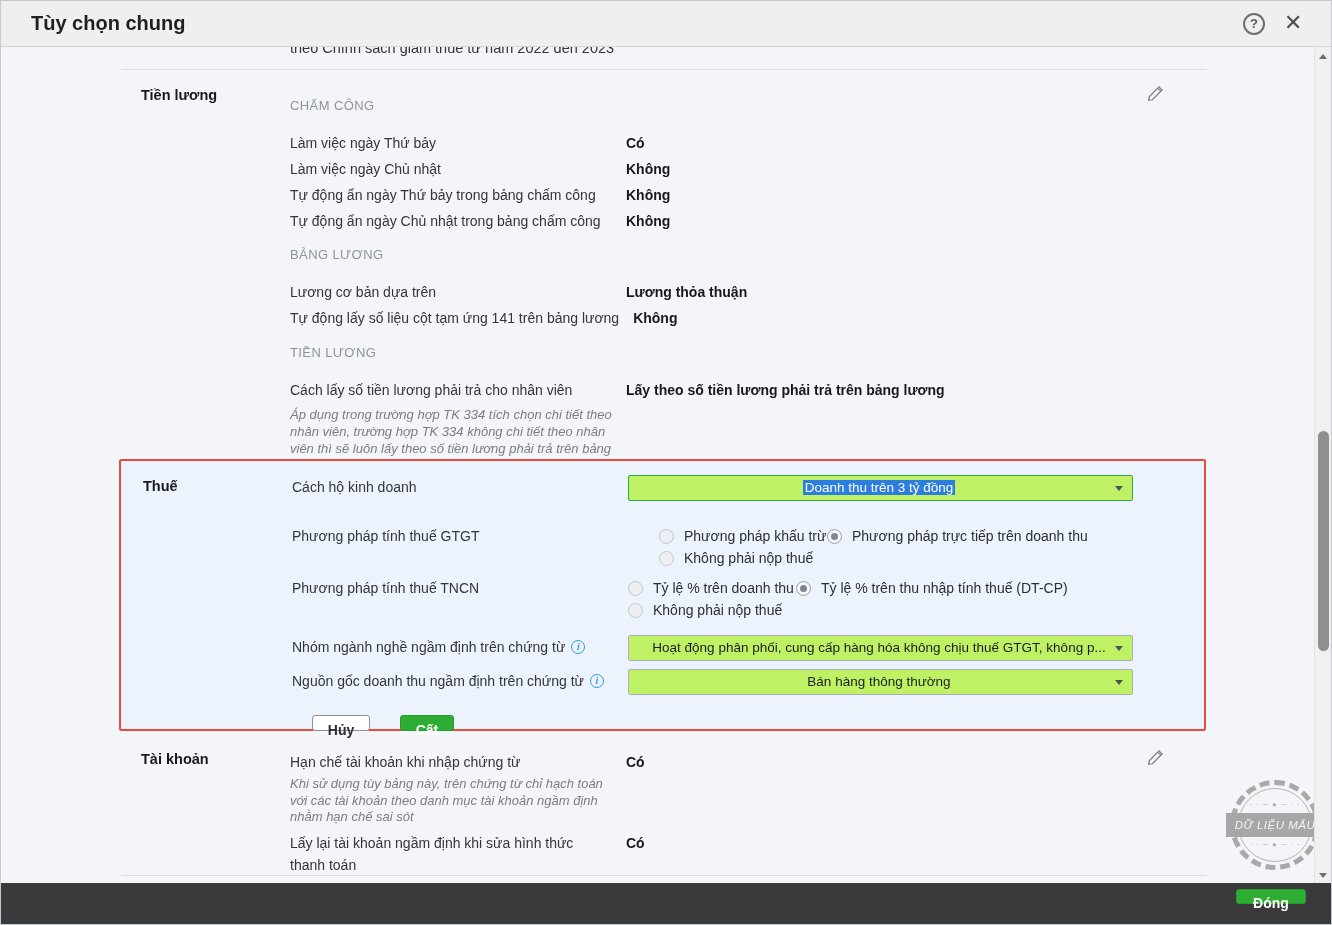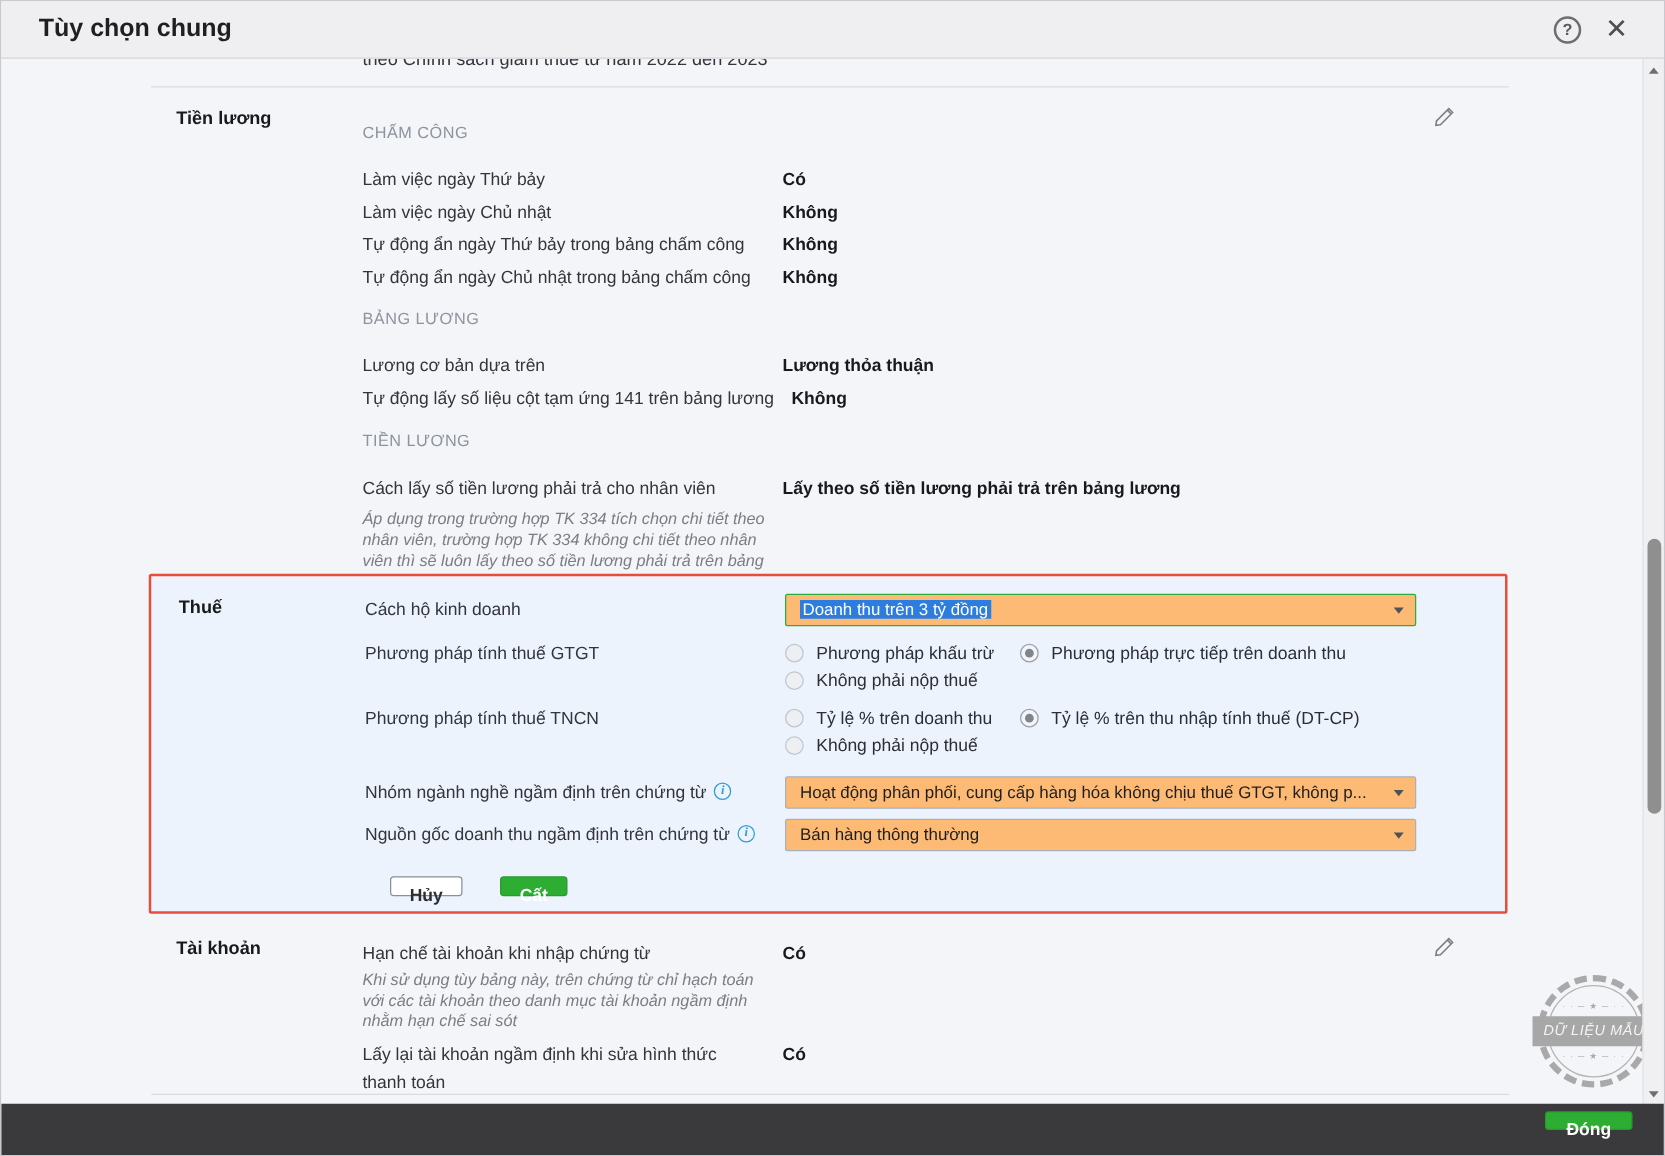--- a/index.html
+++ b/index.html
@@ -28,30 +28,30 @@
   .note { font-style:italic; font-size:13px; color:#7a7d83; line-height:17px; }
 
   
   .tax-box { position:absolute; left:118px; top:412px; width:1087px; height:272px; border:2px solid #e84c3d; background:#edf3fc; border-radius:2px; }
   .tax-title { position:absolute; left:22px; top:17px; font-size:14.5px; font-weight:bold; color:#17191c; }
   .tax-body { position:absolute; left:171px; top:14px; width:890px; }
   .frow { display:flex; font-size:14px; }
   .flabel { width:336px; color:#33353a; line-height:24px; padding-right:14px; display:flex; align-items:flex-start; gap:6px; }
   .flabel .txt { line-height:24px; }
 
-  .dropdown { position:relative; width:505px; height:26px; background:#fdba74; border:1px solid #a9b0ba; border-radius:2px;
-              font-size:13.5px; color:#1c1e21; line-height:24px; padding:0 24px 0 11px; cursor:pointer; white-space:nowrap; overflow:hidden; }
+  .dropdown { position:relative; width:505px; height:26px; background:#bef264; border:1px solid #a9b0ba; border-radius:2px;
+              font-size:13.5px; color:#1c1e21; line-height:24px; padding:0 24px 0 21px; cursor:pointer; white-space:nowrap; overflow:hidden;text-align:center; }
   .dropdown.focused { border:1px solid #2faa3c; }
   .sel-text { background:#2b7de0; color:#fff; padding:0 2px; }
   .caret { position:absolute; right:9px; top:10px; width:0; height:0; border-left:4px solid transparent; border-right:4px solid transparent; border-top:5px solid #4f5357; }
 
   .radio-col { display:flex; flex-direction:column; }
   .radio-line { display:flex; height:22px; align-items:center; }
   .radio-opt { display:flex; align-items:center; gap:10px; cursor:pointer; font-size:14px; color:#2c2e33; }
-  .radio-opt.w1 { width:188px; }
+  .radio-opt.w1 { width:168px; }
   .radio { width:15px; height:15px; border-radius:50%; background:#edeff2; border:1px solid #c0c6ce; flex:0 0 auto; position:relative; }
   .radio.sel { border-color:#9aa1ab; background:#f4f5f7; }
   .radio.sel::after { content:""; position:absolute; left:3px; top:3px; width:7px; height:7px; border-radius:50%; background:#7f858f; }
 
   .info-icon { width:14px; height:14px; margin-top:5px; border:1px solid #2d9cdb; border-radius:50%; color:#2d9cdb; font-size:10px;
                font-style:italic; font-weight:bold; text-align:center; line-height:12px; flex:0 0 auto; cursor:pointer; font-family:"Liberation Serif", serif; }
 
   .btn-row { display:flex; gap:10px; margin-top:20px; }
   .btn { height:16px; border-radius:3px; font-size:14px; font-weight:bold; text-align:center; line-height:28px; cursor:pointer;margin-left:20px; }
   .btn-cancel { width:58px; background:#fff; border:1px solid #8a9097; color:#2c2e33; }
@@ -153,21 +153,21 @@
         <div class="frow">
           <div class="flabel">
               <span class="txt">Cách hộ kinh doanh</span>
             </div>
           <div class="dropdown focused">
             <span class="sel-text">Doanh thu trên 3 tỷ đồng</span>
             <span class="caret"></span>
           </div>
         </div>
 
-        <div class="frow" style="margin-top:10px;">
+        <div class="frow" style="margin-top:24px;gap:31px;">
           <div class="flabel" style="line-height:22px;">
               <span class="txt" style="line-height:22px;">Phương pháp tính thuế GTGT</span>
             </div>
           <div class="radio-col">
             <div class="radio-line">
               <div class="radio-opt w1">
                 <span class="radio"></span>
                 <span>Phương pháp khấu trừ</span>
               </div>
               <div class="radio-opt">

